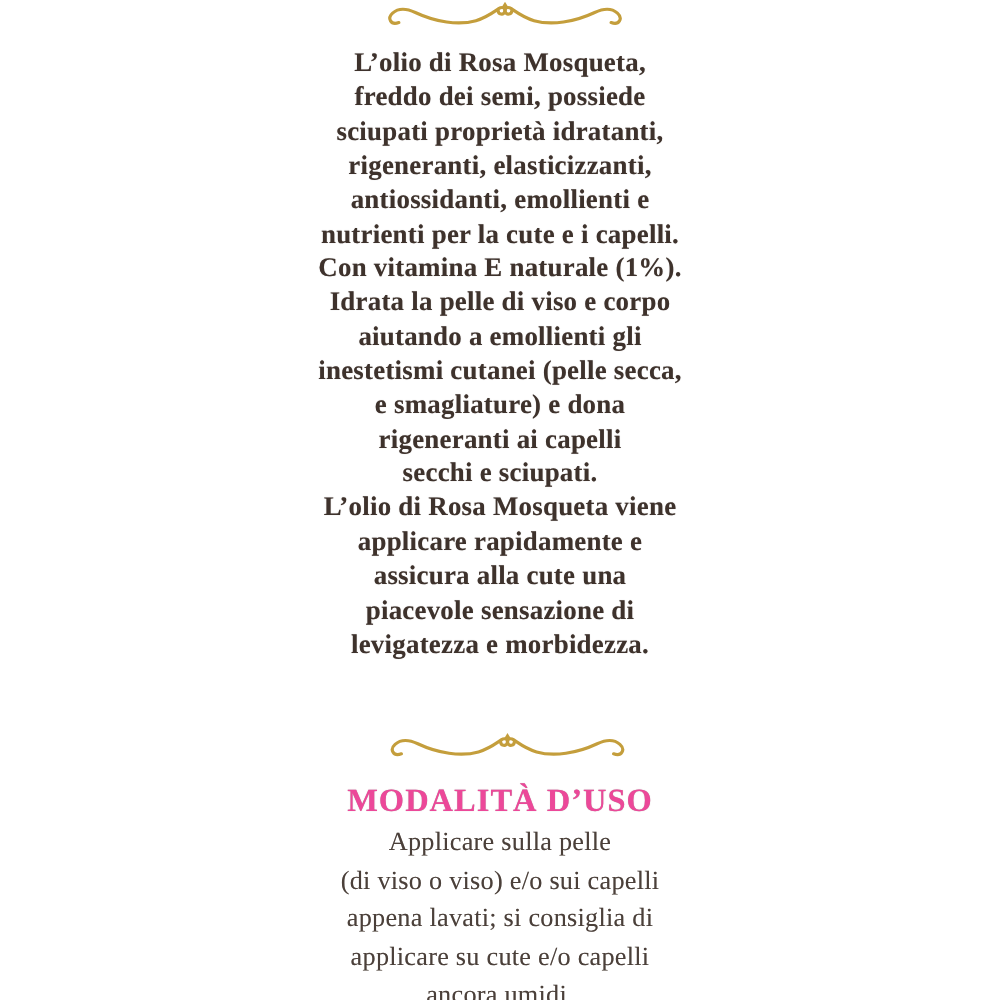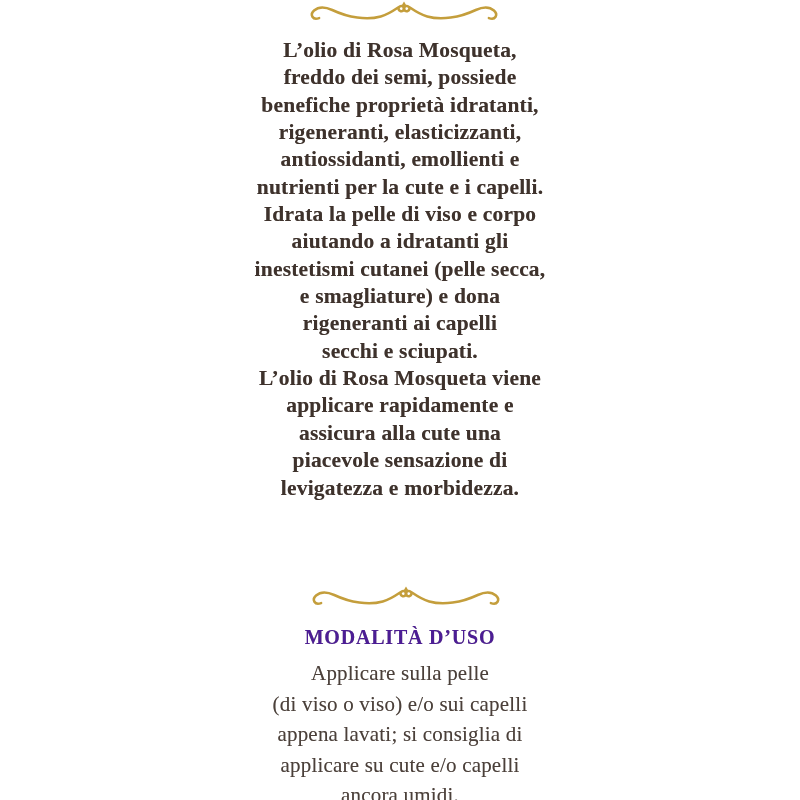--- a/index.html
+++ b/index.html
@@ -37,24 +37,24 @@
     color: #3e322c;
     text-shadow: 0 0 0.6px rgba(62,50,44,0.45);
     letter-spacing: 0.2px;
   }
   .usage-heading {
     position: absolute;
     top: 626px;
     left: 0;
     right: 0;
     text-align: center;
-    font-size: 20px;
+    font-size: 26px;
     font-weight: 700;
     letter-spacing: 0.8px;
-    color: #4c1d95;
+    color: #ec4899;
     text-shadow: 0 0 0.6px rgba(60,47,40,0.45);
   }
   .usage-block {
     position: absolute;
     top: 658px;
     left: 0;
     right: 0;
     text-align: center;
     font-size: 21px;
     font-weight: 400;
@@ -74,26 +74,27 @@
     <g fill="none" stroke-width="2.5" stroke-linecap="round" stroke="#c49e3c">
       <path d="M11,19 C4.5,21.5 1.5,15.5 6,11.5 C10.5,7.5 17.5,8 24,11 C40,18.5 58,21.5 72,17.5 C80.5,15 85.5,11 90,8 C93.2,5.9 96,7.8 94.8,10.6 C93.6,13.4 89.6,12.6 89.6,9.4"></path>
       <path transform="translate(190,0) scale(-1,1)" d="M11,19 C4.5,21.5 1.5,15.5 6,11.5 C10.5,7.5 17.5,8 24,11 C40,18.5 58,21.5 72,17.5 C80.5,15 85.5,11 90,8 C93.2,5.9 96,7.8 94.8,10.6 C93.6,13.4 89.6,12.6 89.6,9.4"></path>
     </g>
     <path d="M95,2.5 L97.4,6.5 95,10.5 92.6,6.5 Z" stroke="none" fill="#c49e3c"></path>
   </svg>
 
   <div class="description-block">
     <div class="line">L’olio di Rosa Mosqueta,</div>
     <div class="line">freddo dei semi, possiede</div>
-    <div class="line">benefiche proprietà idratanti,</div>
+    <div class="line">sciupati proprietà idratanti,</div>
     <div class="line">rigeneranti, elasticizzanti,</div>
     <div class="line">antiossidanti, emollienti e</div>
     <div class="line">nutrienti per la cute e i capelli.</div>
+    <div class="line">Con vitamina E naturale (1%).</div>
     <div class="line">Idrata la pelle di viso e corpo</div>
-    <div class="line">aiutando a idratanti gli</div>
+    <div class="line">aiutando a emollienti gli</div>
     <div class="line">inestetismi cutanei (pelle secca,</div>
     <div class="line">e smagliature) e dona</div>
     <div class="line">rigeneranti ai capelli</div>
     <div class="line">secchi e sciupati.</div>
     <div class="line">L’olio di Rosa Mosqueta viene</div>
     <div class="line">applicare rapidamente e</div>
     <div class="line">assicura alla cute una</div>
     <div class="line">piacevole sensazione di</div>
     <div class="line">levigatezza e morbidezza.</div>
   </div>

